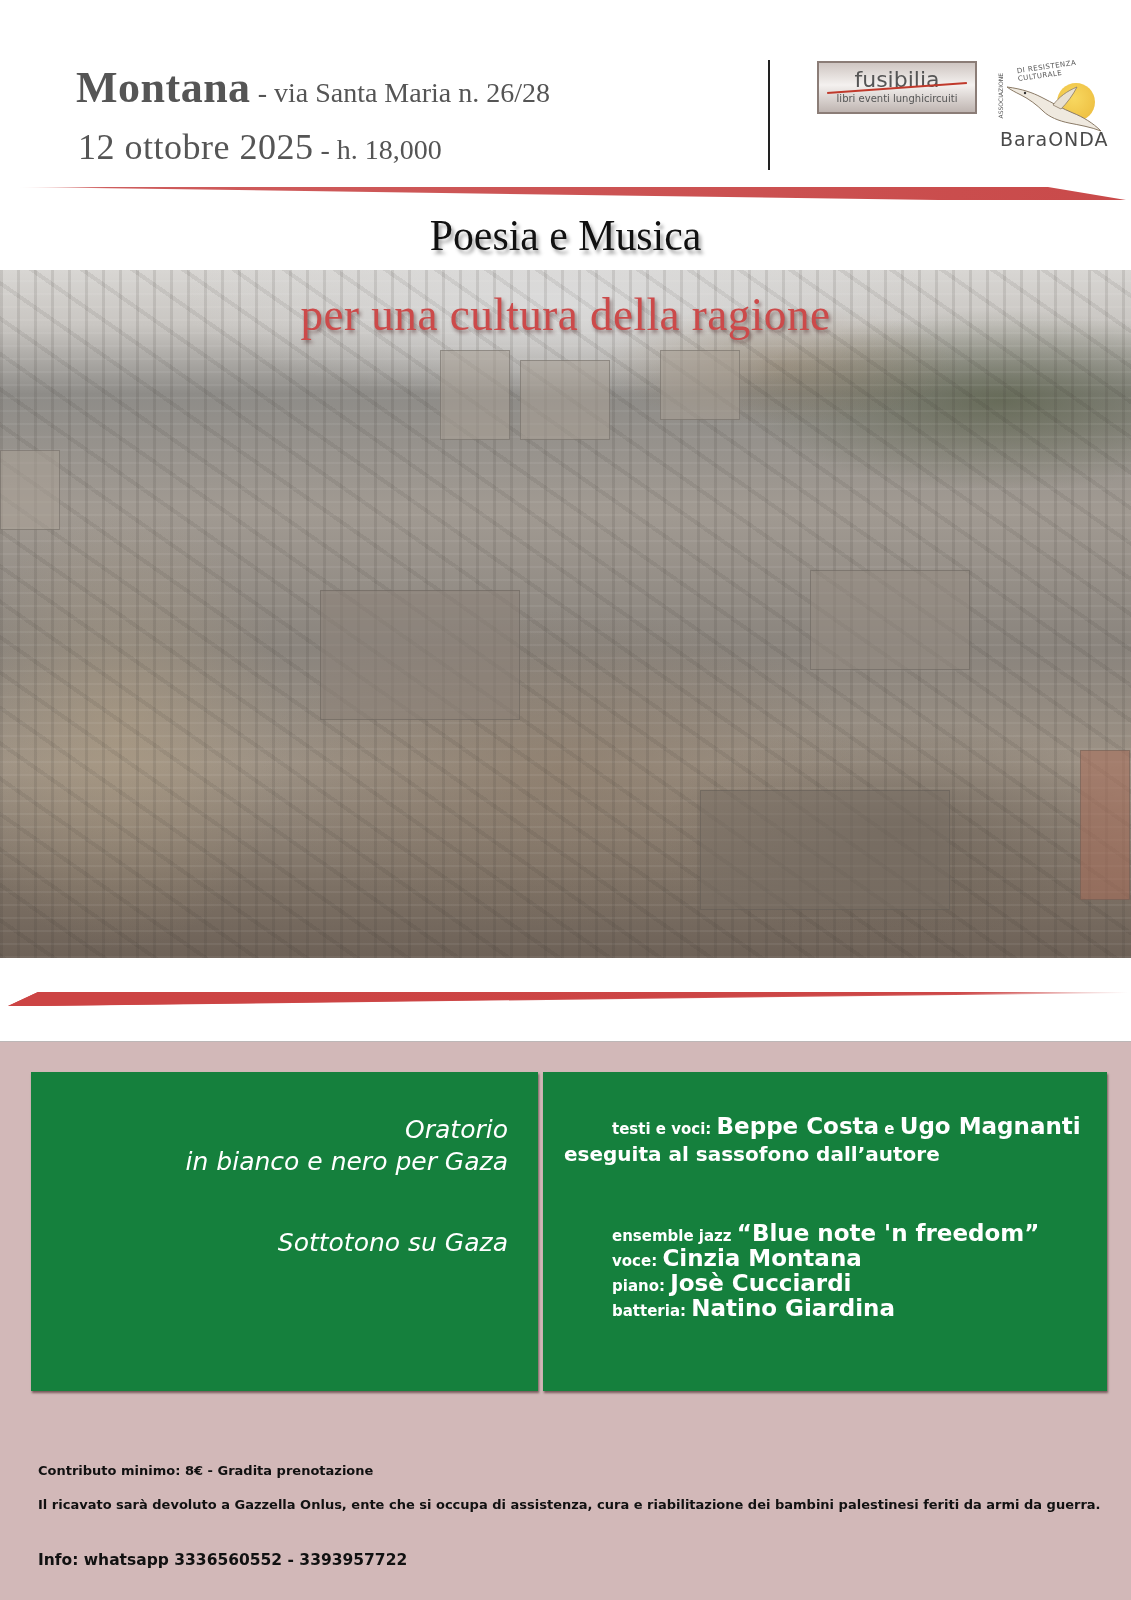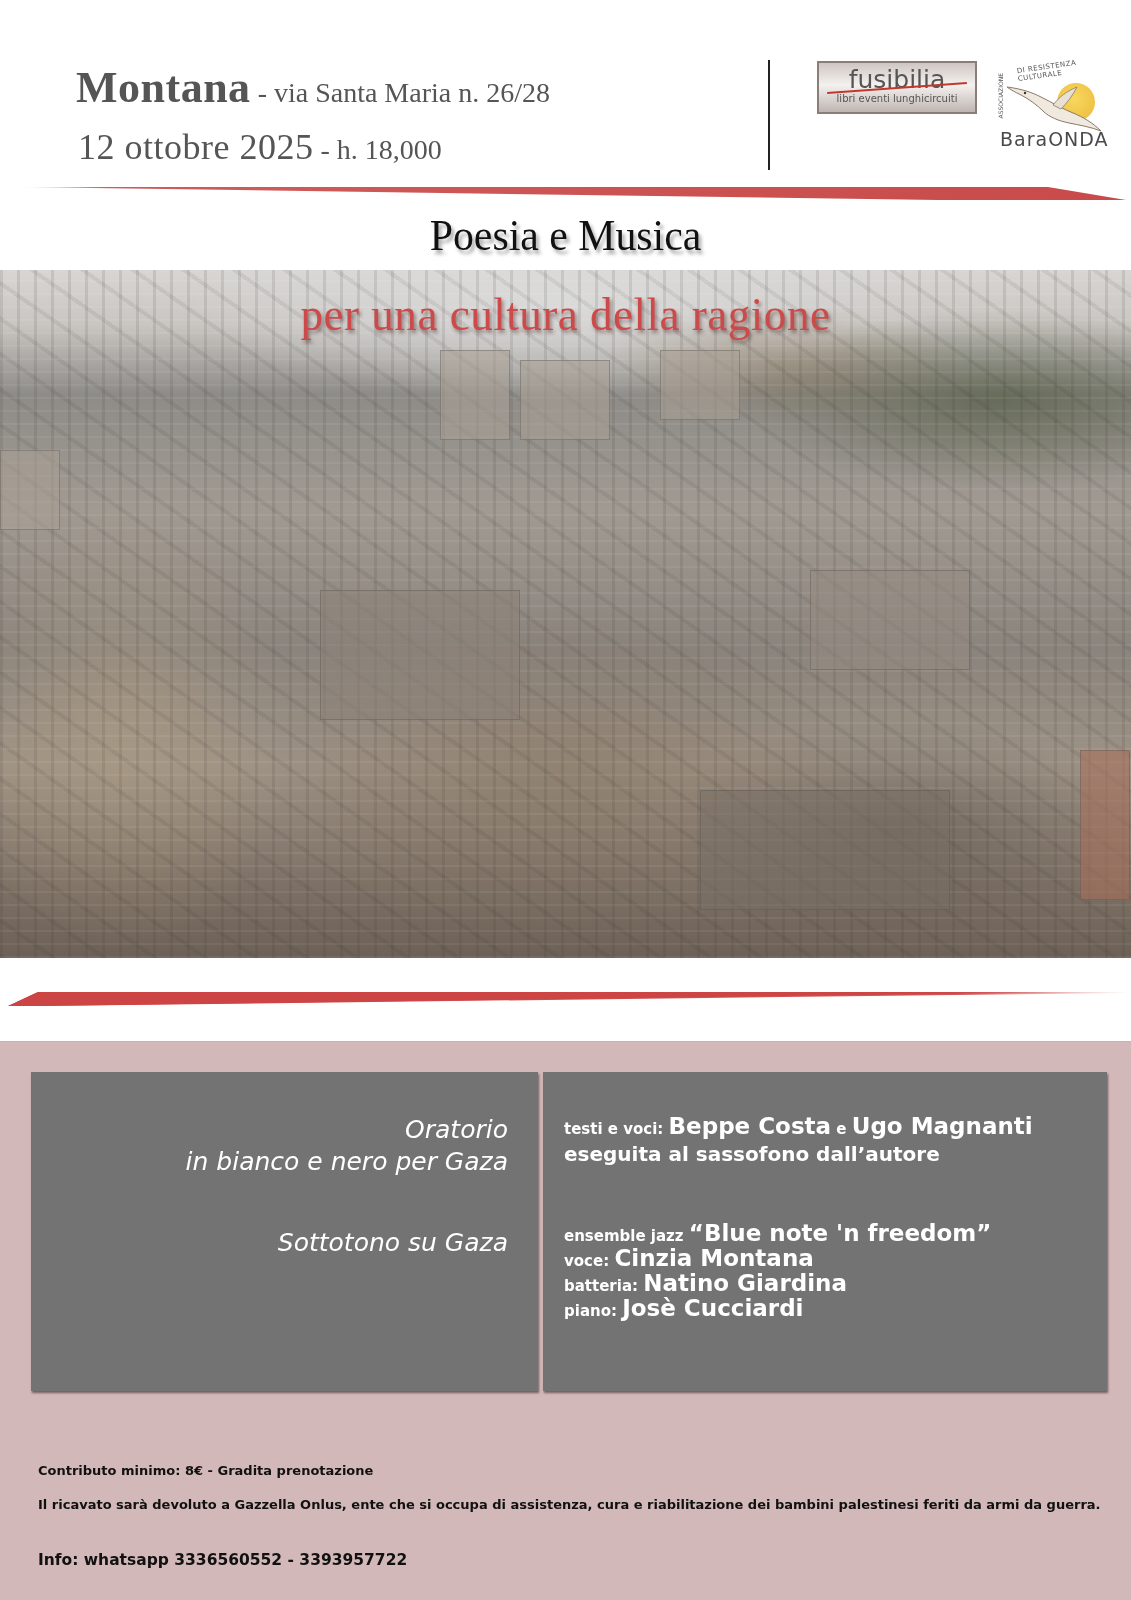--- a/index.html
+++ b/index.html
@@ -12,21 +12,21 @@
   .big-serif { font-family: "Liberation Serif", serif; font-size: 44px; letter-spacing: 0.5px; }
   .city { font-size: 44px; font-weight: 700; }
   .date { font-size: 36px; font-weight: 500; }
   .small-serif { font-family: "Liberation Serif", serif; font-size: 28px; }
   .vdivider { position: absolute; left: 768px; top: 60px; width: 2px; height: 110px; background: #222; }
 
   
   .fus-logo { position: absolute; left: 817px; top: 61px; width: 160px; height: 53px;
     background: linear-gradient(180deg, #cfc6c2 0%, #f4f1ef 45%, #bfb5b1 100%);
     border: 2px solid #8b7d77; text-align: center; overflow: hidden; }
-  .fus-name { font-family: "DejaVu Sans", sans-serif; font-size: 25px; color: #555; line-height: 28px; margin-top: 3px; position: relative; display: block; }
+  .fus-name { font-family: "DejaVu Sans", sans-serif; font-size: 22px; color: #555; line-height: 28px; margin-top: 3px; position: relative; display: block; }
   .fus-strike { position: absolute; left: 8px; right: 8px; top: 24px; height: 1.5px; background: #c0392b; transform: rotate(-4deg); }
   .fus-tag { font-family: "DejaVu Sans", sans-serif; font-size: 10px; color: #555; display: block; margin-top: -1px; }
 
   .bar-logo { position: absolute; left: 995px; top: 55px; width: 110px; height: 105px; }
   .bar-ring { position: absolute; left: 0; top: 0; width: 110px; height: 70px; font-family: "DejaVu Sans", sans-serif; font-size: 6px; color: #555; }
   .bar-arc { position: absolute; left: 22px; top: 6px; transform: rotate(-8deg); font-size: 7px; letter-spacing: 0.5px; }
   .bar-side { position: absolute; left: 2px; top: 18px; writing-mode: vertical-rl; transform: rotate(180deg); font-size: 6px; }
   .bar-sun { position: absolute; left: 62px; top: 28px; width: 38px; height: 38px; border-radius: 50%; background: radial-gradient(circle at 45% 40%, #f8d860, #ebb93a); }
   .bar-bird { position: absolute; left: 8px; top: 20px; width: 100px; height: 60px; }
   .bar-name { position: absolute; left: 5px; top: 73px; width: 104px; text-align: center; font-family: "DejaVu Sans", sans-serif; font-size: 19px; color: #4a4a4a; letter-spacing: 1px; }
@@ -60,34 +60,34 @@
   .tagline { position: absolute; left: 0; width: 1131px; top: 18px; text-align: center;
     font-family: "Liberation Serif", serif; font-size: 46px; color: #cc4a4a; letter-spacing: 0.5px;
     text-shadow: 2px 3px 4px rgba(60,20,20,0.45); transform: scaleX(0.98); }
   .headline { position: absolute; left: 0; width: 1131px; top: 210px; text-align: center;
     font-family: "DejaVu Sans", sans-serif; font-size: 110px; color: #d10f12; letter-spacing: -1px;
     text-shadow: 4px 6px 6px rgba(0,0,0,0.45); transform: scaleX(1.0); }
 
   
   .program { position: absolute; left: 0; top: 1041px; width: 1131px; height: 559px; background: #d2b8b8;
     border-top: 1px solid #bdb7b7; }
-  .panel { position: absolute; background: #737373; box-shadow: 1px 2px 2px rgba(60,30,30,0.6); color: #fff; }
+  .panel { position: absolute; background: #15803d; box-shadow: 1px 2px 2px rgba(60,30,30,0.6); color: #fff; }
   .panel-left { left: 31px; top: 30px; width: 507px; height: 319px; }
   .panel-right { left: 543px; top: 30px; width: 564px; height: 319px; }
   .piece { position: absolute; right: 30px; text-align: right; font-family: "DejaVu Sans", sans-serif;
     font-style: italic; font-size: 25px; line-height: 32px; color: #fff; }
   .piece1 { top: 42px; }
   .piece2 { top: 155px; }
   .credits { position: absolute; left: 21px; font-family: "DejaVu Sans", sans-serif; color: #fff; white-space: nowrap; }
   .role { font-size: 15px; font-weight: 700; }
   .person { font-size: 23px; font-weight: 700; }
   .cr1 { top: 40px; line-height: 29px; }
   .cr-note { font-size: 20px; font-weight: 700; display: block; line-height: 20px; }
   .cr2 { top: 150px; line-height: 22px; }
-  .cr-row { display: block; }
+  .cr-row { display: block; margin-left: 48px; }
 
   .info { position: absolute; left: 38px; font-family: "DejaVu Sans", sans-serif; font-size: 13px; font-weight: 700; color: #111; }
   .info1 { top: 1463px; }
   .info2 { top: 1496px; width: 1070px; line-height: 17px; }
   .info3 { top: 1551px; font-size: 15.5px; }
 </style>
 </head>
 <body>
 
 <div class="hdr-line1">
@@ -176,24 +176,24 @@
     </div>
 
     <div class="credits cr2">
       <span class="cr-row">
         <span class="role">ensemble jazz </span><span class="person">“Blue note 'n freedom”</span>
       </span>
       <span class="cr-row">
         <span class="role">voce: </span><span class="person">Cinzia Montana</span>
       </span>
       <span class="cr-row">
-        <span class="role">batteria: </span><span class="person">Natino Giardina</span>
+        <span class="role">piano: </span><span class="person">Josè Cucciardi</span>
       </span>
       <span class="cr-row">
-        <span class="role">piano: </span><span class="person">Josè Cucciardi</span>
+        <span class="role">batteria: </span><span class="person">Natino Giardina</span>
       </span>
     </div>
   </div>
 </div>
 
 <div class="info info1">Contributo minimo: 8€ - Gradita prenotazione</div>
 <div class="info info2">Il ricavato sarà devoluto a Gazzella Onlus, ente che si occupa di assistenza, cura e riabilitazione dei bambini palestinesi feriti da armi da guerra.</div>
 <div class="info info3">Info: whatsapp 3336560552 - 3393957722</div>
 
 </body></html>

